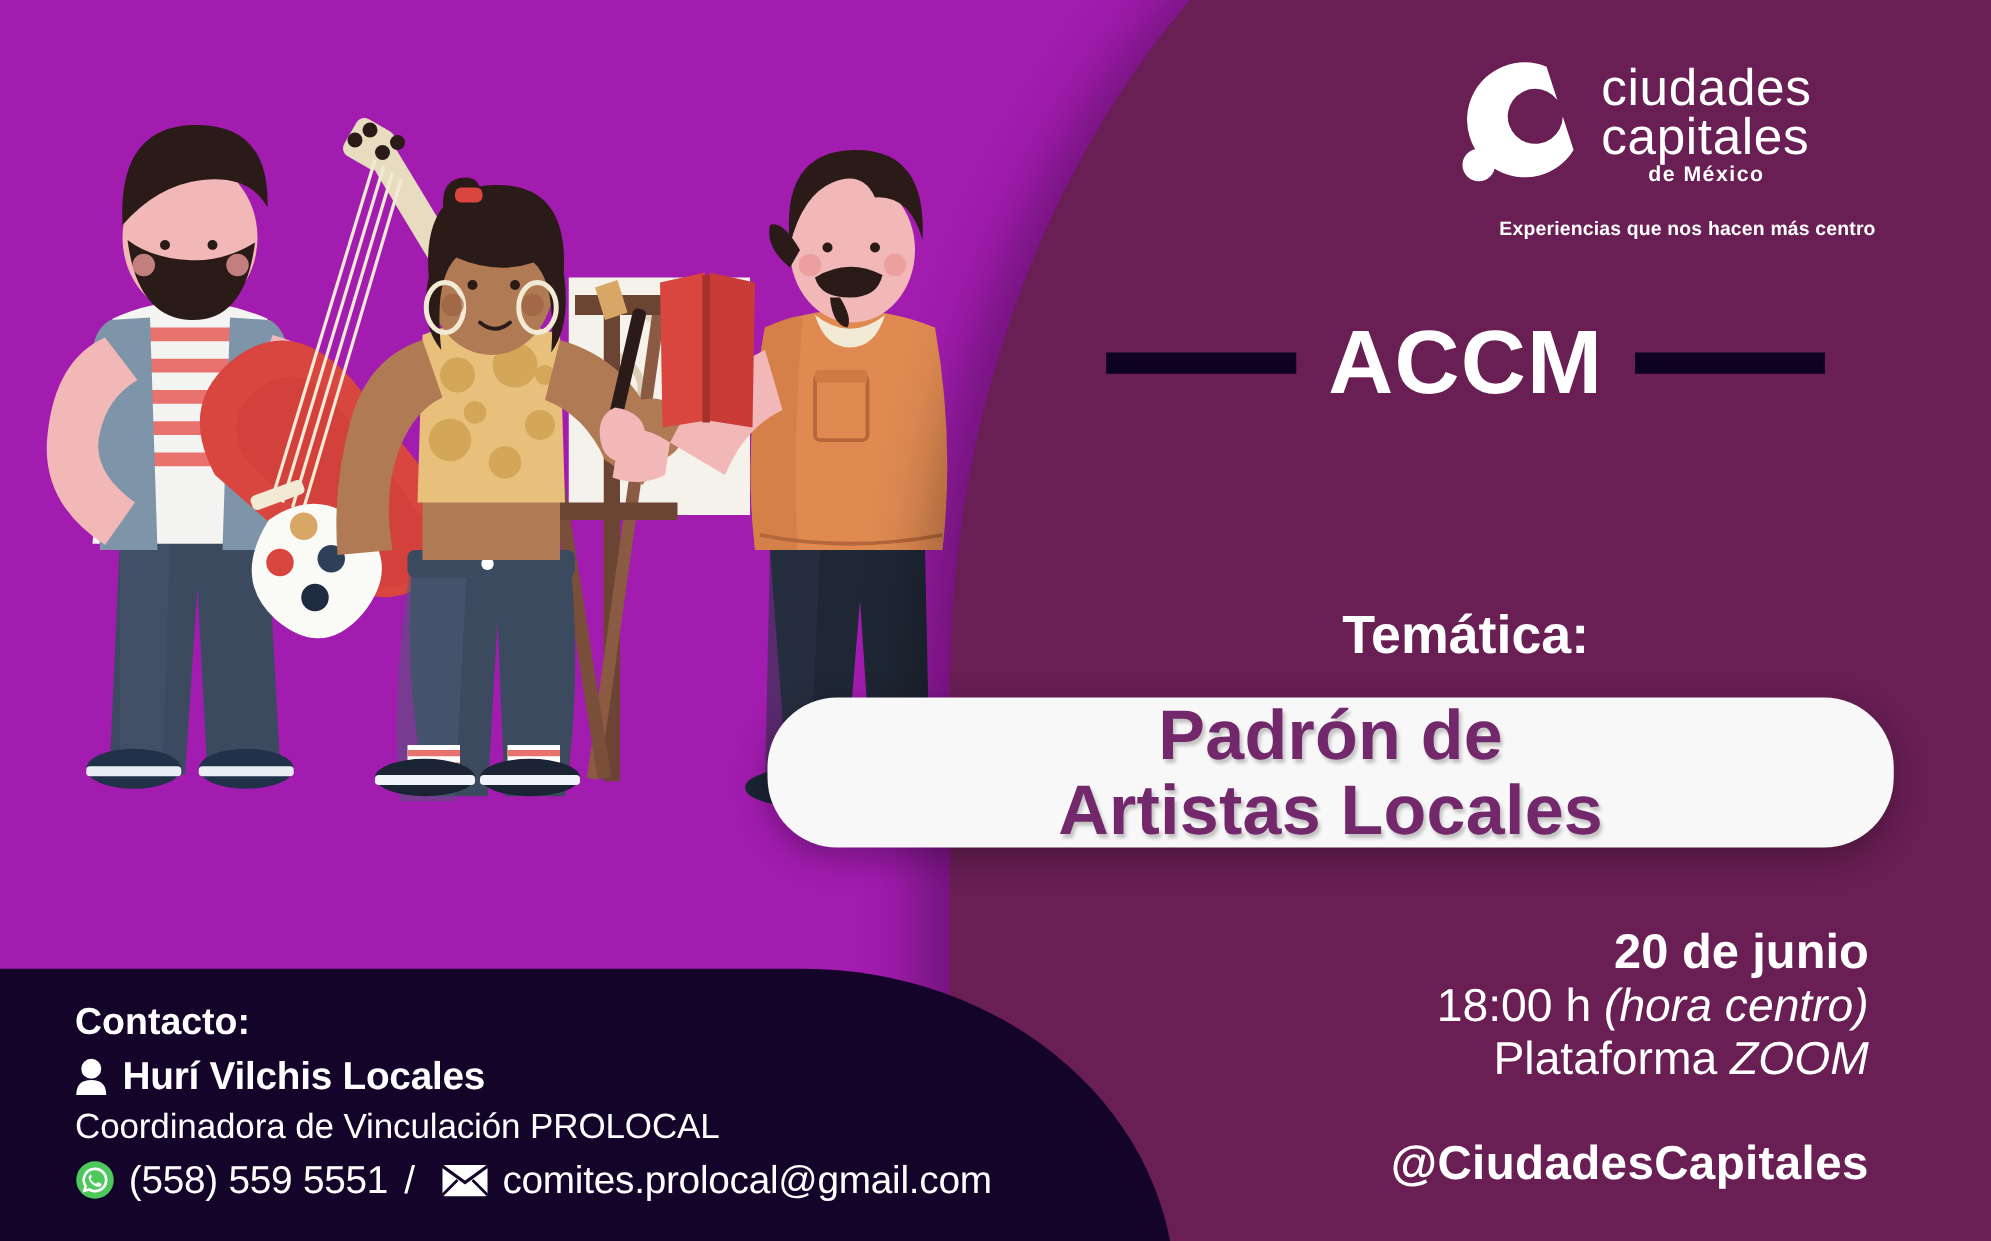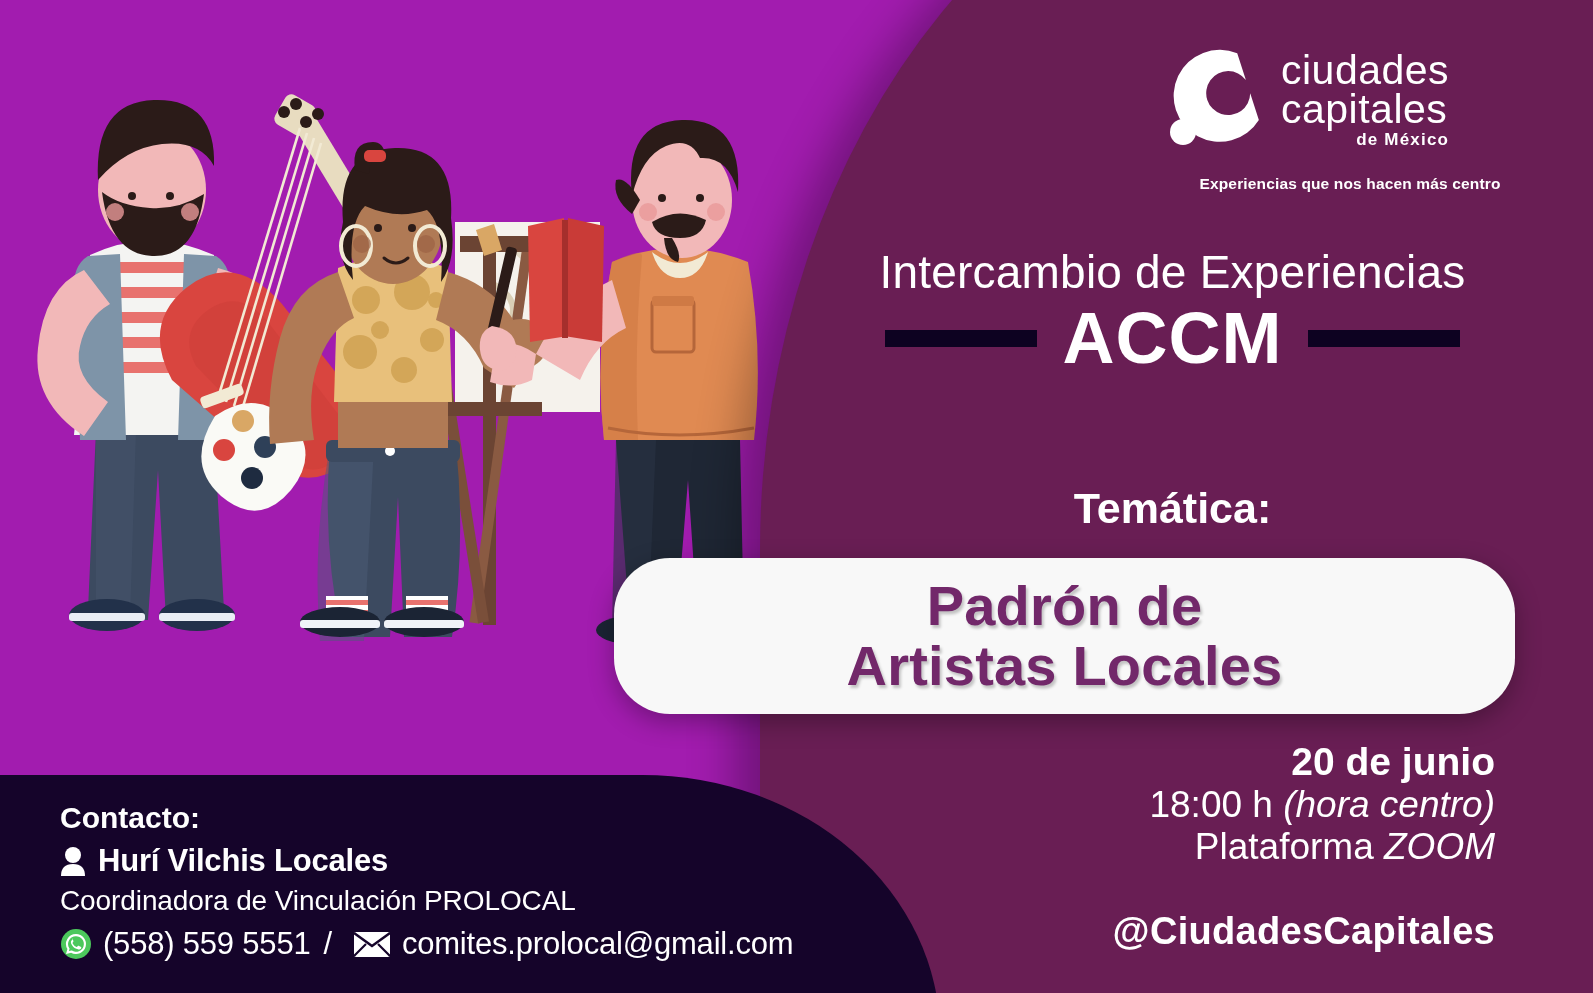--- a/index.html
+++ b/index.html
@@ -84,21 +84,21 @@
     font-size: 41px;
     font-weight: 400;
     letter-spacing: 0.5px;
     display: block;
   }
   .logo-words .lw3 {
     display: block;
     font-size: 17px;
     font-weight: 600;
     letter-spacing: 1.2px;
-    text-align: right;
+    text-align: center;
     margin-top: 3px;
   }
   .logo-tagline {
     margin-top: 18px;
     color: #ffffff;
     font-size: 15.5px;
     font-weight: 600;
     letter-spacing: 0.15px;
     text-align: center;
   }
@@ -151,21 +151,21 @@
     font-size: 43px;
     font-weight: 700;
   }
 
   
   .theme-card {
     position: absolute;
     left: 614px;
     top: 558px;
     width: 901px;
-    height: 156px;
+    height: 120px;
     background: #F8F8F8;
     border-radius: 56px;
     box-shadow: 0 8px 26px rgba(0,0,0,0.30);
     z-index: 6;
     display: flex;
     flex-direction: column;
     align-items: center;
     justify-content: center;
   }
   .theme-line {
@@ -457,21 +457,20 @@
       <div class="logo-words">
         <span class="lw1">ciudades</span>
         <span class="lw2">capitales</span>
         <span class="lw3">de México</span>
       </div>
     </div>
     <div class="logo-tagline">Experiencias que nos hacen más centro</div>
   </div>
 
   <div class="headline-wrap">
-    <div class="headline-1">Intercambio de Experiencias</div>
     <div class="accm-row">
       <span class="accm-bar"></span>
       <span class="accm-text">ACCM</span>
       <span class="accm-bar"></span>
     </div>
   </div>
 
   <div class="tematica">Temática:</div>
 
   <div class="theme-card">

